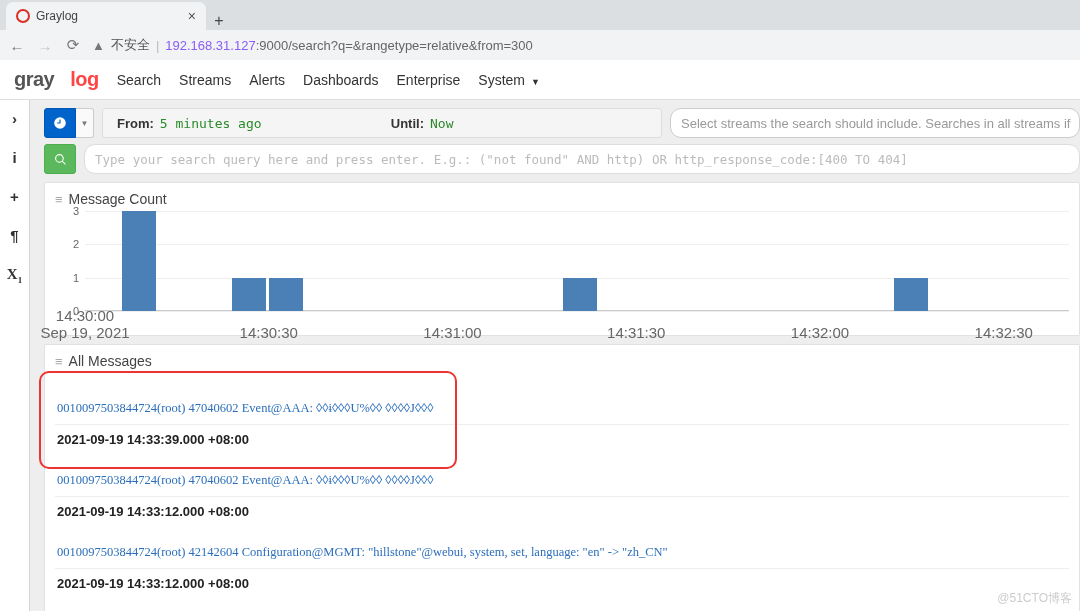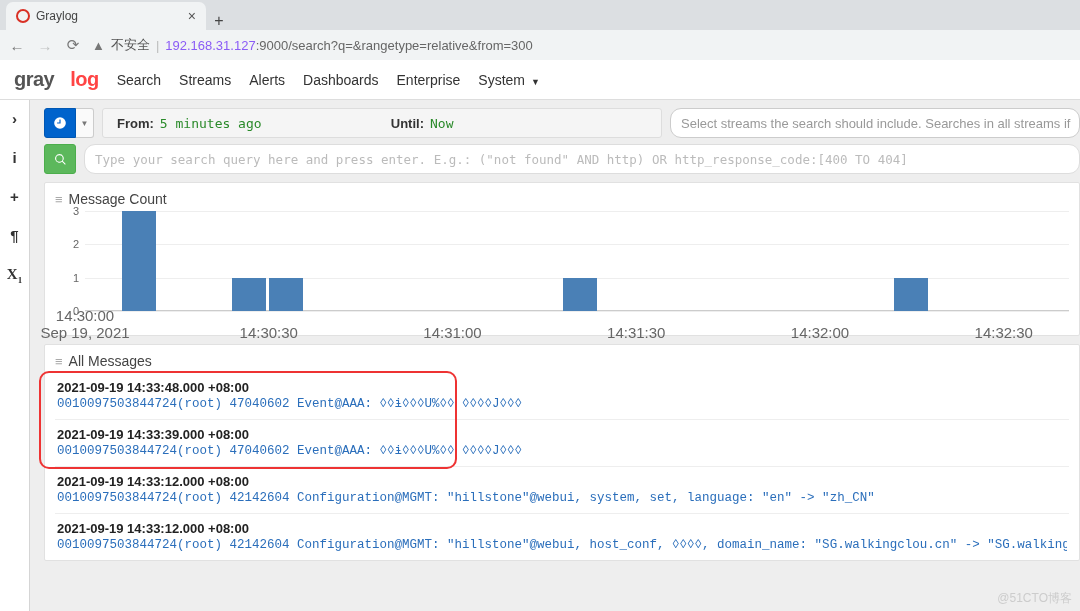--- a/index.html
+++ b/index.html
@@ -60,21 +60,21 @@
 .chart .bars { position: absolute; left: 30px; right: 0; bottom: 20px; height: 100px; }
 .bar { position: absolute; bottom: 0; width: 34px; background: #4a80b6; }
 .chart .xlabel { position: absolute; bottom: -10px; font-size: 15px; color: #666; transform: translateX(-50%); text-align: center; white-space: nowrap; line-height: 1.1; }
 .chart .baseline { position: absolute; left: 30px; right: 0; bottom: 20px; border-top: 1px solid #ccc; }
 
 
 .highlight-box { position: absolute; border: 2px solid #e33; border-radius: 10px; pointer-events: none; }
 .msg { padding: 4px 2px 8px; border-top: 1px solid #eee; }
 .msg:first-child { border-top: none; }
 .msg .ts { font-weight: bold; font-size: 13px; color: #222; padding: 3px 0 2px; }
-.msg .body { font-family: Liberation Mono, monospace; font-size: 12.5px; color: #2a6ebb; white-space: nowrap; overflow: hidden; }
+.msg .body { font-family: Liberation Serif, serif; font-size: 12.5px; color: #2a6ebb; white-space: nowrap; overflow: hidden; margin-top: 24px; }
 
 .watermark { position: absolute; right: 8px; bottom: 4px; color: #ccc; font-size: 12px; }
 </style>
 </head>
 <body>
 
 <div class="browser-chrome">
   <div class="tab-bar">
     <div class="tab">
       <span class="favicon"></span>
@@ -186,21 +186,20 @@
         </div>
     </div>
 
     <div class="panel" style="position:relative; padding-bottom:0;">
       <div class="panel-head">
         <span class="hicon">≡</span>
         <span>All Messages</span>
       </div>
       <div id="msgs">
           <div class="msg">
-            <div class="ts">2021-09-19 14:33:48.000 +08:00</div>
             <div class="body">0010097503844724(root) 47040602 Event@AAA: ◊◊ɨ◊◊◊U%◊◊ ◊◊◊◊J◊◊◊</div>
           </div>
           <div class="msg">
             <div class="ts">2021-09-19 14:33:39.000 +08:00</div>
             <div class="body">0010097503844724(root) 47040602 Event@AAA: ◊◊ɨ◊◊◊U%◊◊ ◊◊◊◊J◊◊◊</div>
           </div>
           <div class="msg">
             <div class="ts">2021-09-19 14:33:12.000 +08:00</div>
             <div class="body">0010097503844724(root) 42142604 Configuration@MGMT: "hillstone"@webui, system, set, language: "en" -&gt; "zh_CN"</div>
           </div>

